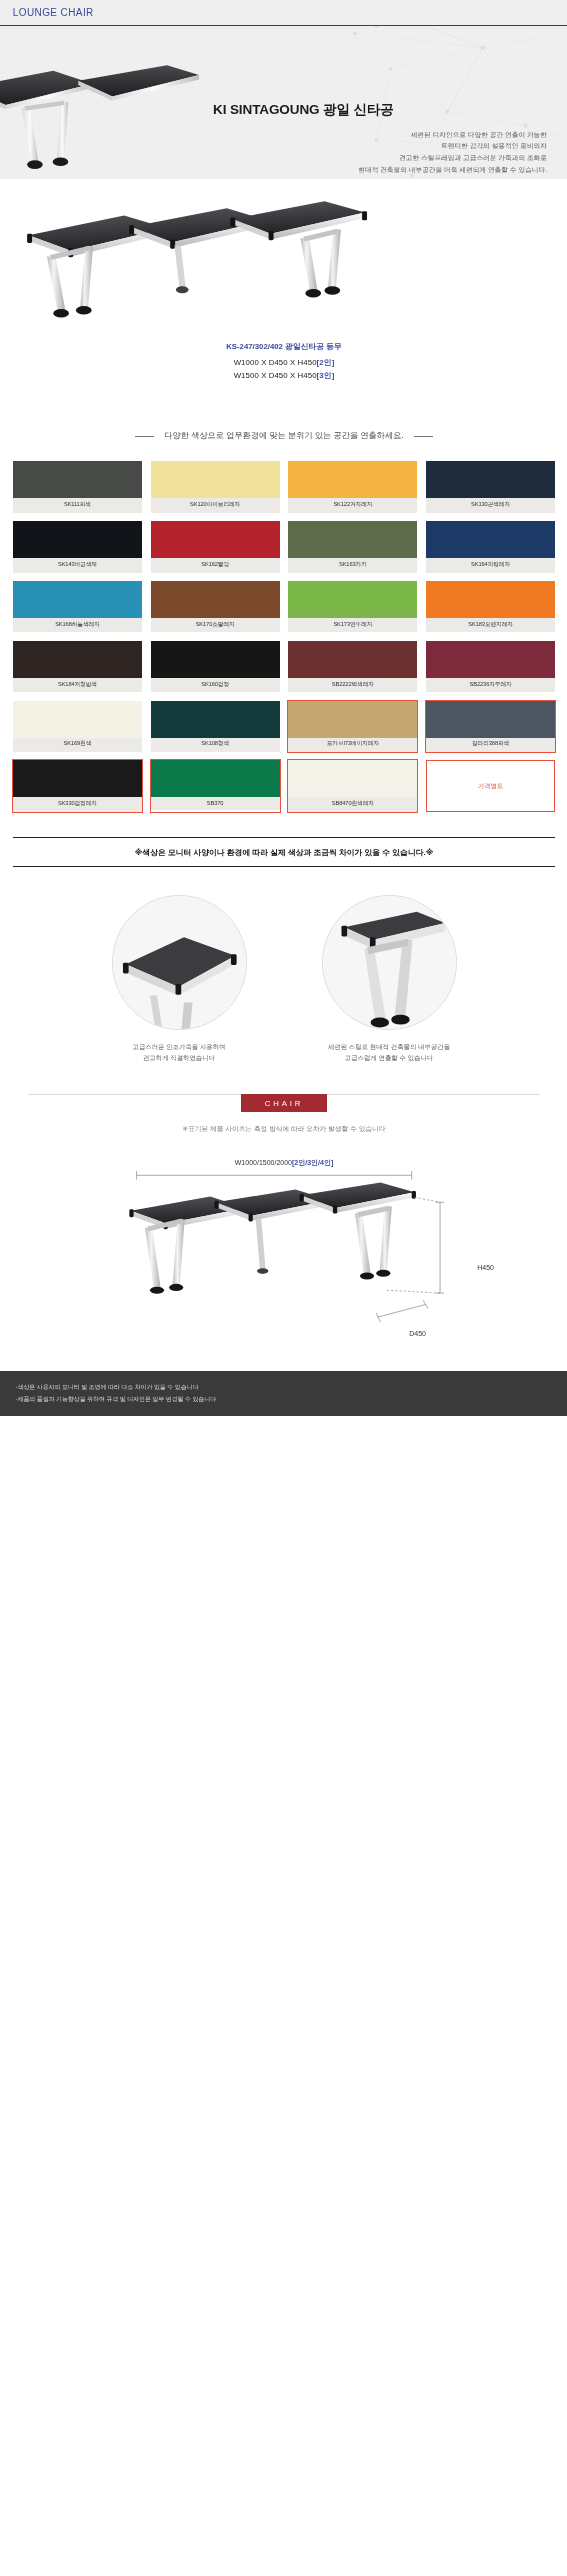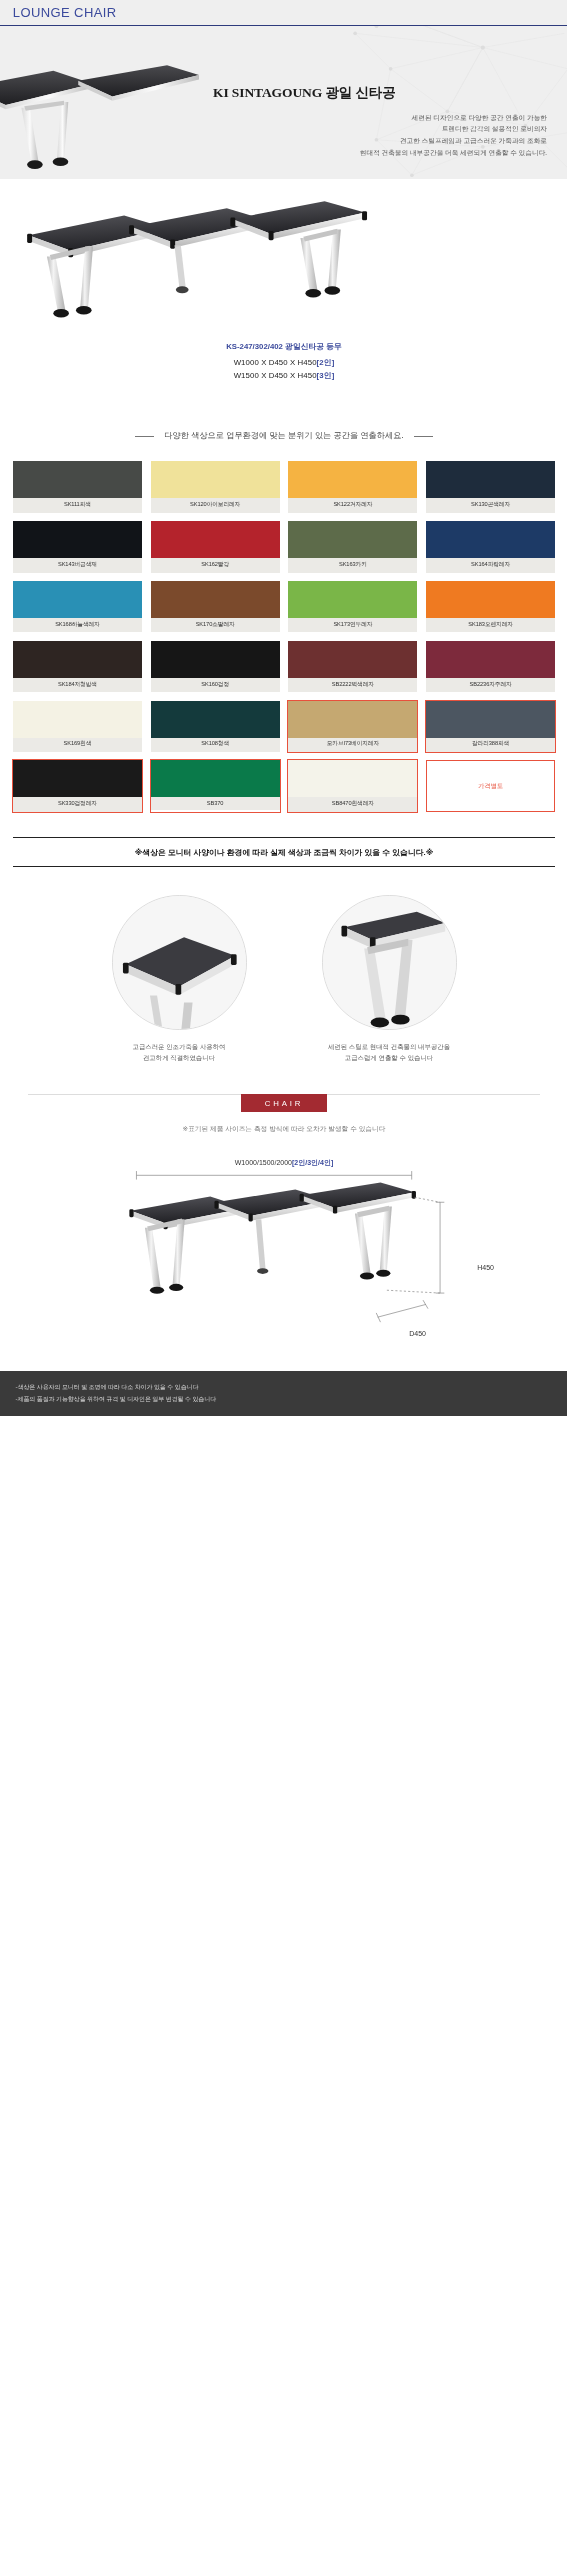--- a/index.html
+++ b/index.html
@@ -9,28 +9,28 @@
     color:#333; -webkit-font-smoothing:antialiased;
   }
   .page { width:568px; position:relative; }
 
   
   .header-bar {
     height:25.5px; background:#efefef; display:flex; align-items:center;
     padding-left:12.8px; border-bottom:1.4px solid #2e3b7d;
   }
   .header-bar .title {
-    color:#3b4a9c; font-size:13px; letter-spacing:0.4px; font-weight:400;
+    color:#3b4a9c; font-size:10px; letter-spacing:0.4px; font-weight:400;
   }
 
   
   .hero { position:relative; height:153px; background:#efefef; overflow:hidden; }
   .hero-net { position:absolute; right:0; top:0; width:298px; height:153px; opacity:.55; }
   .hero-chair { position:absolute; left:-7px; top:39px; }
-  .hero-text { position:absolute; left:213px; top:58px; width:334px;font-family:Liberation Serif, serif; }
+  .hero-text { position:absolute; left:213px; top:75px; width:334px; }
   .hero-text h1 { font-size:13.5px; font-weight:700; color:#1b1b1b; letter-spacing:-0.1px; }
   .hero-text h1 .ko { font-weight:700; }
   .hero-desc {
     margin-top:10px; font-size:6.7px; line-height:1.75; color:#555;
     text-align:right; padding-left:85px;
   }
 
   
   .product-sec { background:#fff; padding:18.5px 0 5.7px; text-align:center; }
   .spec { text-align:center; padding:7px 0 24px; }

